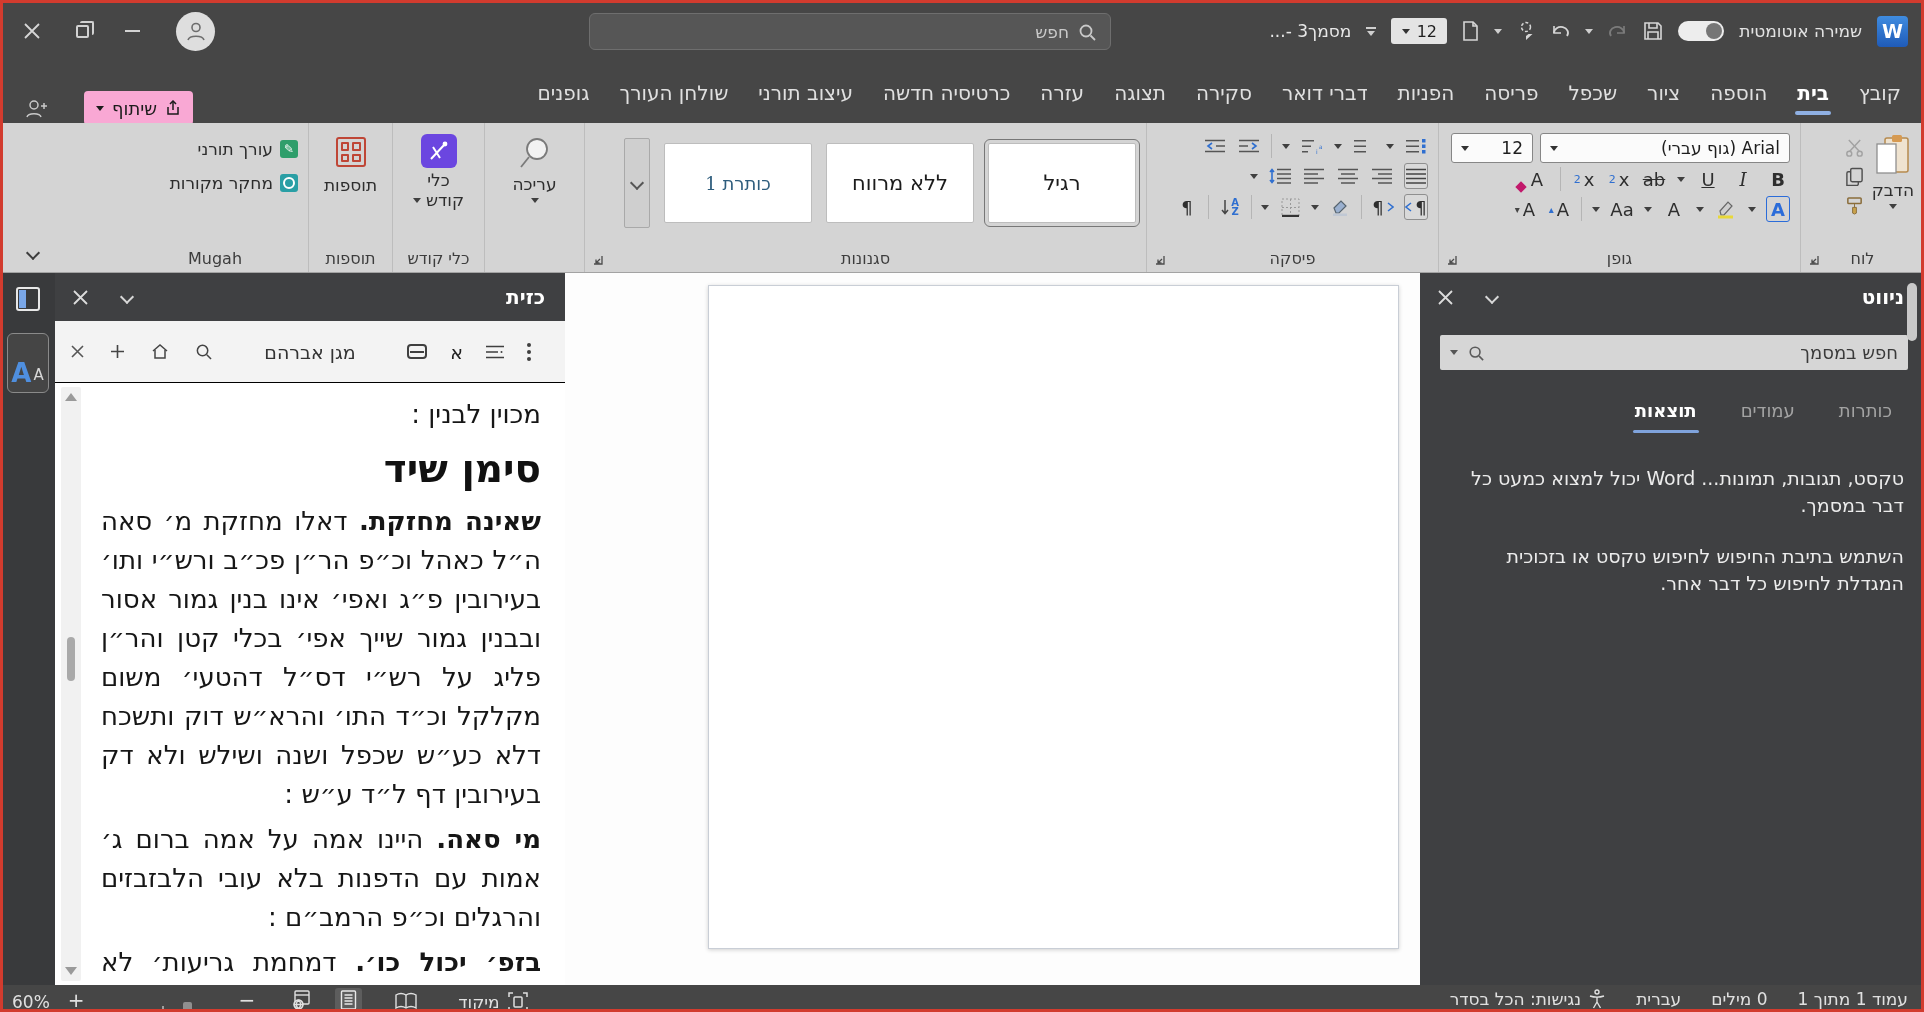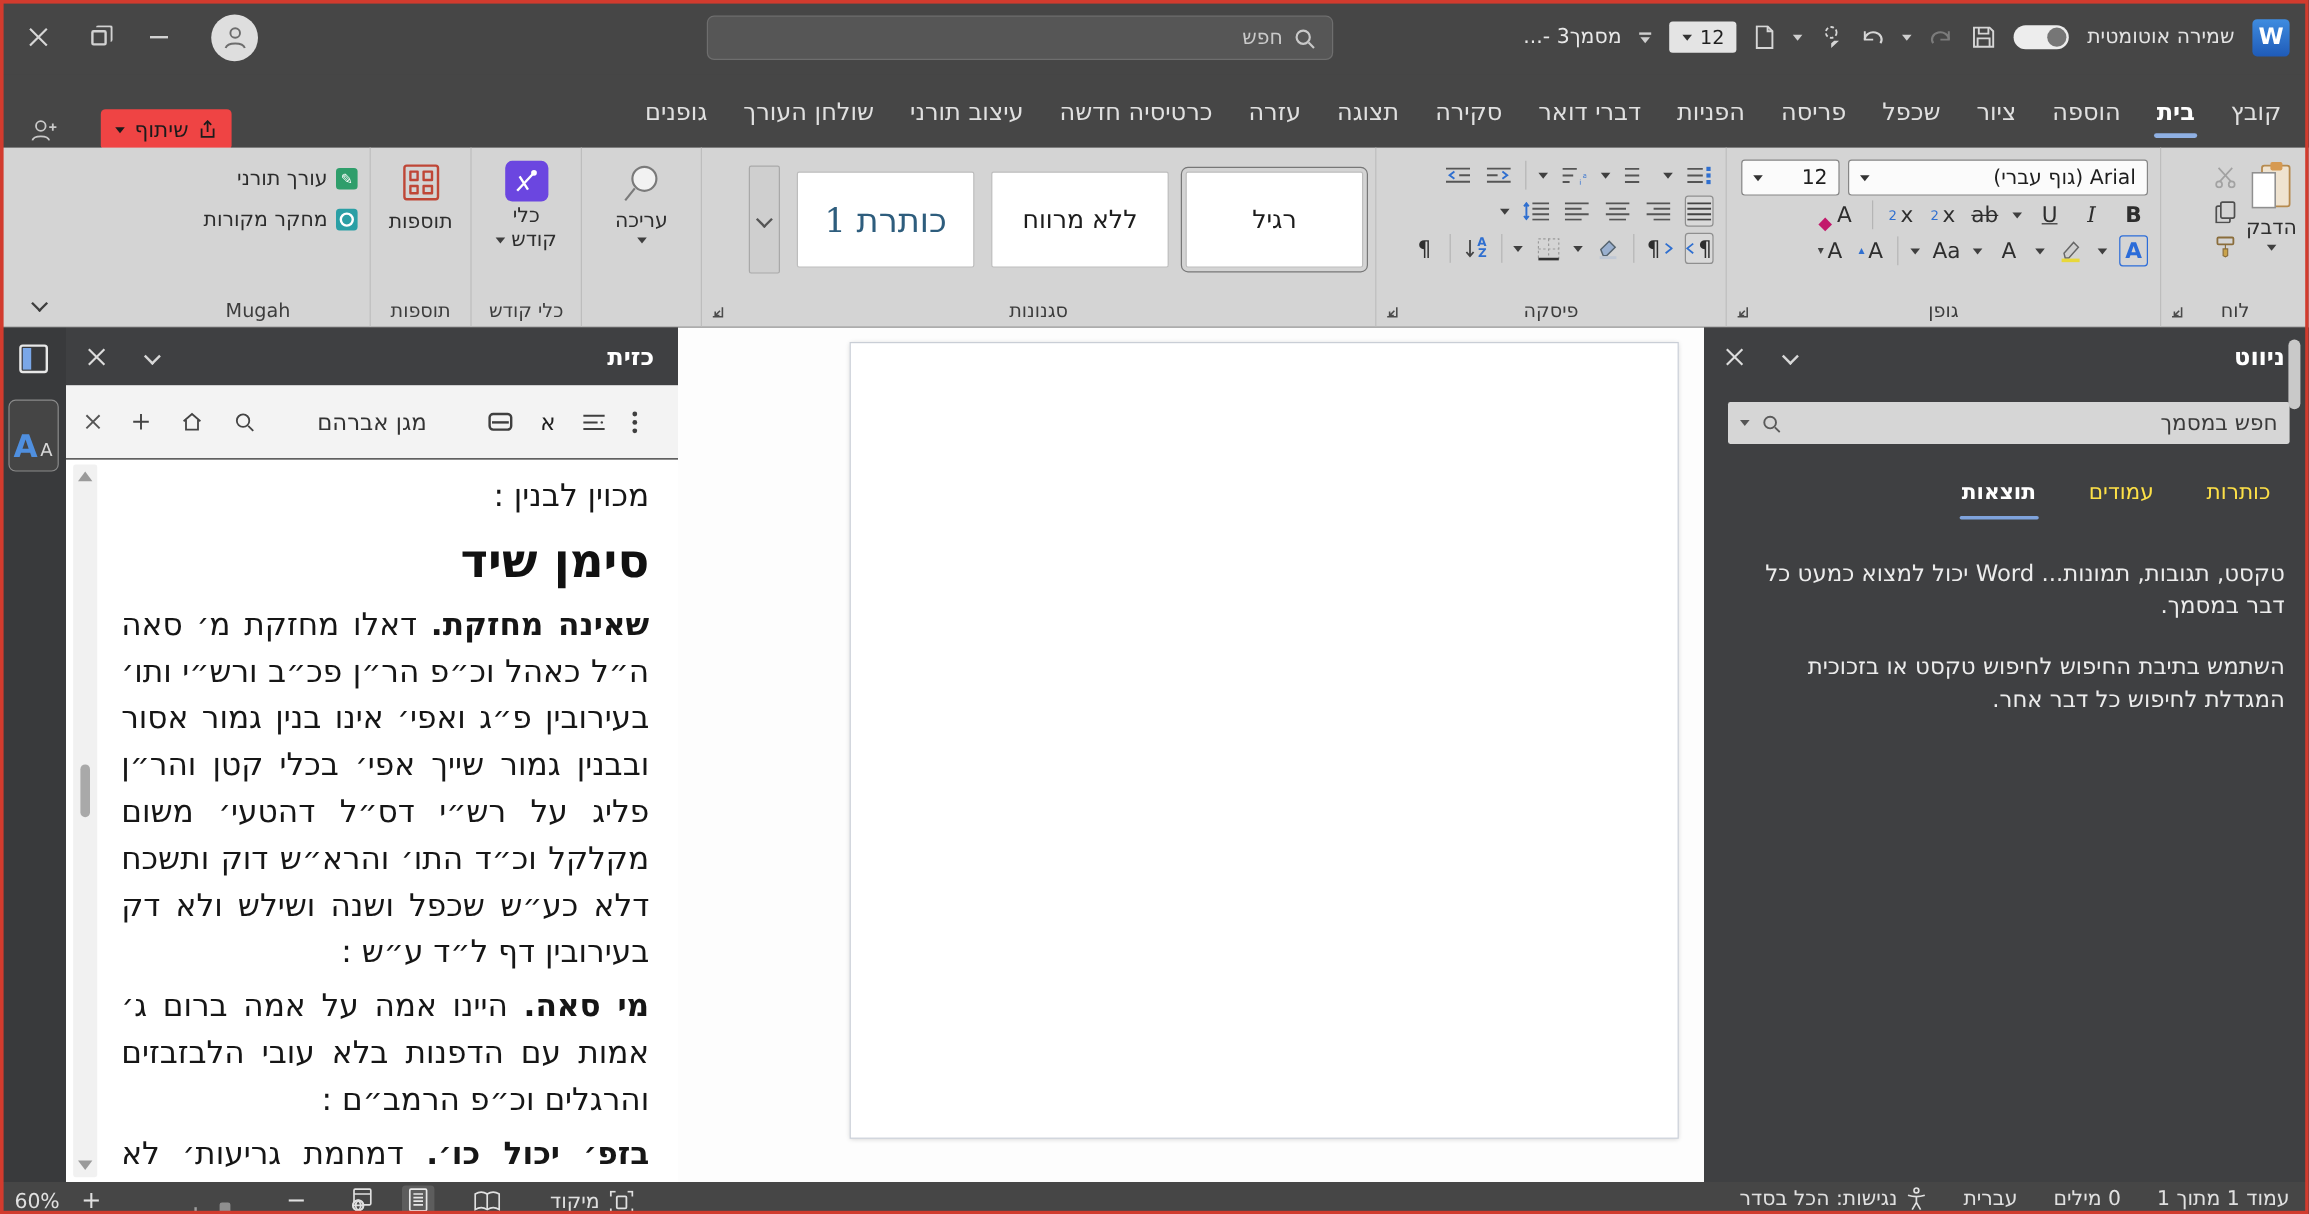--- a/index.html
+++ b/index.html
@@ -32,21 +32,21 @@
   .win-restore::before{content:"";position:absolute;left:2px;top:-6px;width:12px;height:12px;border-top:2px solid #d2d2d2;border-right:2px solid #d2d2d2;border-radius:2px}
   .win-min{width:15px;height:2px;background:#d2d2d2}
   .avatar{width:39px;height:39px;border-radius:50%;background:#dedede;display:flex;align-items:center;justify-content:center}
 
   
   #tabrow{position:absolute;top:62px;left:0;right:0;height:61px;background:#464646}
   .tabs{position:absolute;right:8px;top:0;height:100%;display:flex;align-items:center}
   .tab{padding:0 15px;font-size:20px;color:#e0e0e0;height:100%;display:flex;align-items:center;position:relative;cursor:pointer;white-space:nowrap}
   .tab.active{color:#fff;font-weight:bold}
   .tab.active::after{content:"";position:absolute;bottom:8px;right:13px;left:13px;height:4px;border-radius:2px;background:#8fb0e3}
-  .share{position:absolute;left:84px;top:29px;height:34px;background:#ef4444;border:none;color:#1b1b1b;border-radius:4px;display:flex;align-items:center;gap:8px;padding:0 12px;font-size:18px;font-family:inherit;cursor:pointer}
+  .share{position:absolute;left:84px;top:29px;height:34px;background:#f9a8d4;border:none;color:#1b1b1b;border-radius:4px;display:flex;align-items:center;gap:8px;padding:0 12px;font-size:18px;font-family:inherit;cursor:pointer}
   .share .dd{border-top-color:#1b1b1b}
   .person-add{position:absolute;left:24px;top:36px}
 
   
   #ribbon{position:absolute;top:123px;left:0;right:0;height:150px;background:#d4d4d4;border-bottom:1px solid #a3a3a3;display:flex}
   .rg{position:relative;flex:none;border-left:1px solid #bdbdbd;padding:9px 10px 26px}
   .glabel{position:absolute;bottom:4px;right:0;left:0;text-align:center;font-size:16px;color:#3d3d3d}
   .launcher{position:absolute;bottom:6px;left:7px;cursor:pointer}
   .rrow{display:flex;align-items:center;gap:9px;height:32px}
   .ib{display:flex;align-items:center;justify-content:center;gap:3px;min-width:24px;height:26px;border-radius:3px;color:#2e2e2e;font-size:18px;cursor:pointer}
@@ -58,21 +58,21 @@
   .sup2{font-size:11px;color:#2f6fd0;vertical-align:super}
   .clearA{position:relative}
   .clearA::after{content:"";position:absolute;left:-8px;bottom:1px;width:8px;height:8px;background:#c2186b;transform:rotate(45deg)}
   .fxA{border:1.5px solid #2b6cd9;border-radius:3px;padding:0 4px;color:#2b6cd9;font-weight:bold}
   .tinyup{font-size:10px;color:#2f6fd0;font-weight:bold}
   .tinydn{font-size:10px;color:#444;font-weight:bold}
   .combo{background:#fbfbfb;border:1px solid #868686;border-radius:3px;height:30px;display:flex;align-items:center;justify-content:space-between;padding:0 9px;font-size:17px;color:#1e1e1e;cursor:pointer}
   .combo .dd{border-top-color:#333}
   .stylecard{width:148px;height:80px;background:#fff;border:1px solid #bdbdbd;border-radius:2px;display:flex;align-items:center;justify-content:center;font-size:21px;color:#1c1c1c;cursor:pointer}
   .stylecard.selected{outline:1px solid #777;outline-offset:3px}
-  .stylecard .h1{color:#2e5d7d;font-size:28px;font-family:"DejaVu Serif","DejaVu Sans",serif}
+  .stylecard .h1{color:#2e5d7d;font-size:18px;font-family:"DejaVu Serif","DejaVu Sans",serif}
   .gallery-more{width:26px;height:90px;border:1px solid #a9a9a9;border-radius:2px;background:#cfcfcf;display:flex;flex-direction:column;align-items:center;justify-content:center;gap:3px;cursor:pointer}
   .bigbtn{display:flex;flex-direction:column;align-items:center;gap:4px;color:#2e2e2e;font-size:17px;cursor:pointer}
   .kodesh-icon{width:36px;height:34px;border-radius:6px;background:#6b46e0;display:flex;align-items:center;justify-content:center}
   .addins-icon{width:30px;height:30px;border:2px solid #bf4636;border-radius:3px;display:grid;grid-template-columns:1fr 1fr;gap:3px;padding:3px}
   .addins-icon i{border:2px solid #bf4636;border-radius:1px}
   .mugah-item{display:flex;align-items:center;gap:7px;font-size:17px;color:#2c2c2c;cursor:pointer;height:26px}
   .mi1{width:18px;height:18px;background:#2f9e6b;border-radius:3px;color:#fff;font-size:12px;display:flex;align-items:center;justify-content:center}
   .mi2{width:18px;height:18px;background:#2a9fa5;border-radius:3px;position:relative}
   .mi2::after{content:"";position:absolute;left:3px;top:3px;width:8px;height:8px;border:2px solid #fff;border-radius:50%}
   .collapse-chev{position:absolute;left:28px;bottom:10px;cursor:pointer}
@@ -115,21 +115,21 @@
   #canvas{position:absolute;left:565px;right:504px;top:0;bottom:0;background:#fdfdfd}
   #page{position:absolute;left:143px;top:12px;width:691px;height:664px;background:#fff;border:1px solid #c9ced6;box-shadow:0 1px 4px rgba(0,0,0,.18)}
 
   #navpane{position:absolute;right:0;top:0;bottom:0;width:504px;background:#3f4042}
   .nav-scroll{position:absolute;right:7px;top:10px;width:10px;height:58px;border-radius:5px;background:#c9c9c9}
   .nsearch{margin:14px 16px 0 20px;height:35px;background:#d6d6d6;border-radius:2px;display:flex;align-items:center;padding:0 10px;gap:10px}
   .nsearch input{flex:1;background:transparent;border:none;outline:none;color:#2c2c2c;font-size:18px;text-align:right;font-family:inherit}
   .nsearch input::placeholder{color:#3a3a3a;opacity:1}
   .nsearch .dd{border-top-color:#555}
   .ntabs{display:flex;align-items:center;gap:44px;padding:30px 32px 0 0}
-  .ntab{font-size:18px;color:#fde047;position:relative;cursor:pointer}
+  .ntab{font-size:18px;color:#a3a3a3;position:relative;cursor:pointer}
   .ntab.active{color:#fff;font-weight:bold}
   .ntab.active::after{content:"";position:absolute;right:-2px;left:-2px;bottom:-12px;height:3px;border-radius:2px;background:#7fa3dc}
   .nbody{padding:44px 20px 0 24px;color:#ececec;font-size:19px;line-height:27px;text-align:right}
   .nbody p{margin-bottom:24px}
 
   
   #statusbar{position:absolute;left:0;right:0;bottom:0;height:27px;background:#464646;color:#e0e0e0;font-size:17px}
   .sb-left{position:absolute;left:12px;top:0;height:100%;display:flex;align-items:flex-end;gap:18px;direction:ltr}
   .zslider{width:118px;height:2px;background:#9f9f9f;position:relative;cursor:pointer}
   .zslider::before{content:"";position:absolute;left:50%;top:-4px;width:2px;height:10px;background:#9f9f9f}

